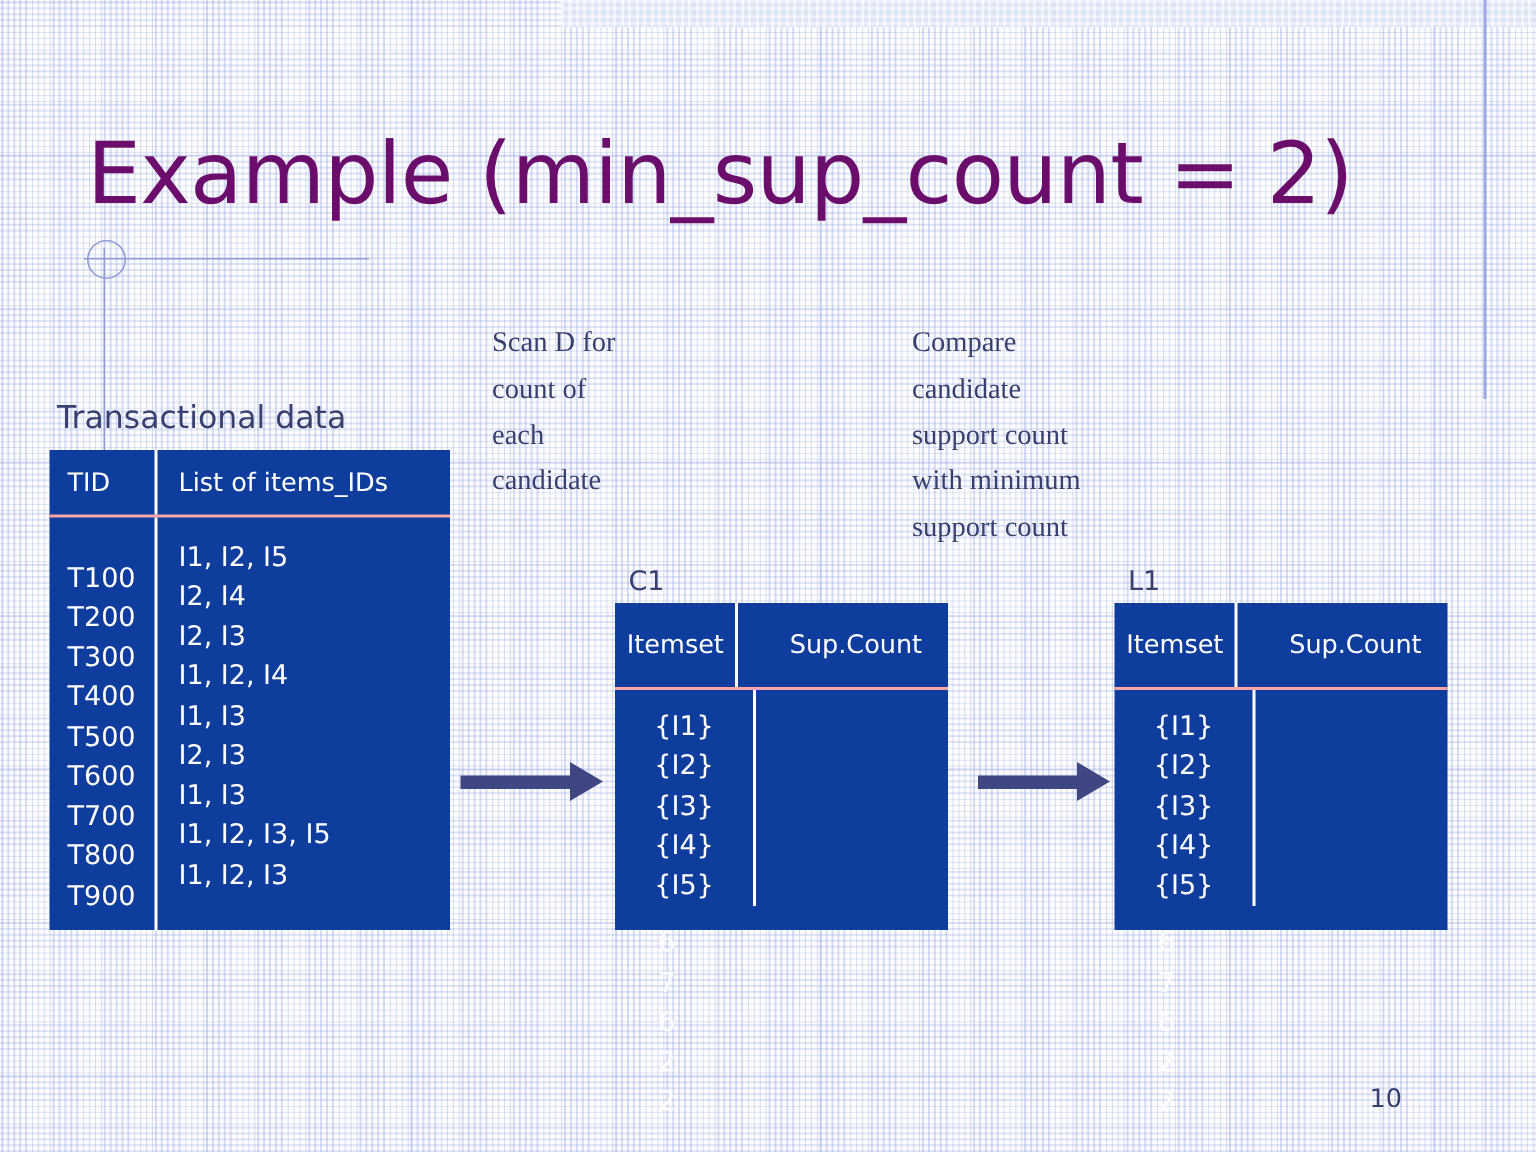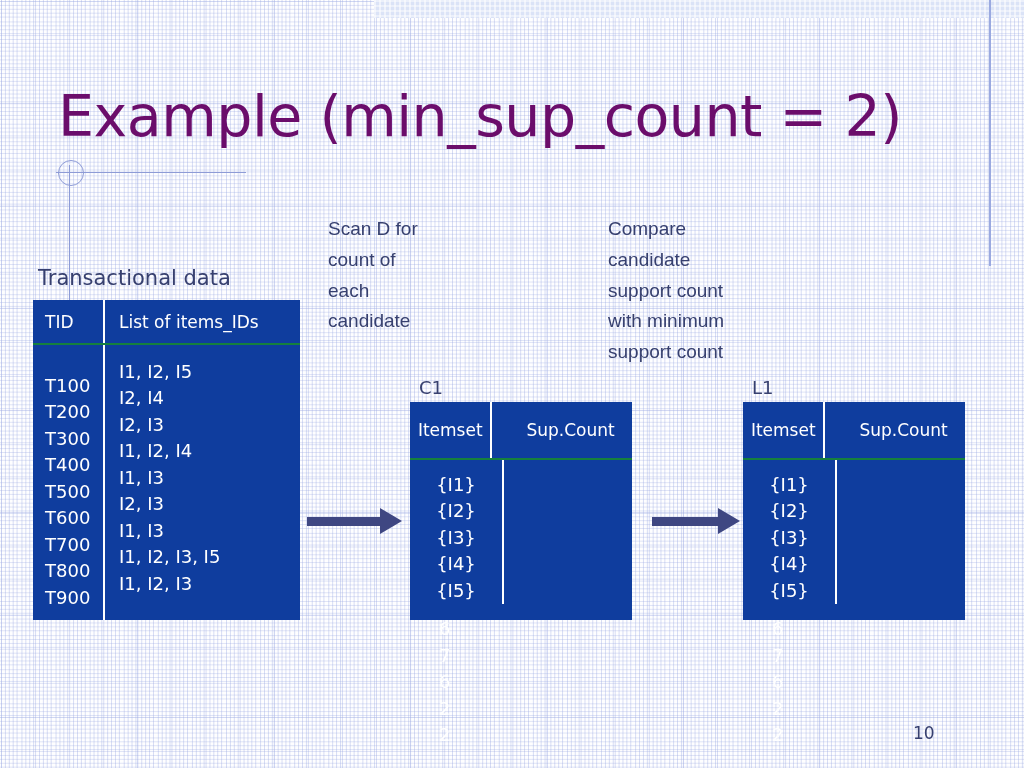--- a/index.html
+++ b/index.html
@@ -114,21 +114,21 @@
     height: 137px;
     background-color: #8d9bd6;
   }
 
   
   .note-text {
     position: absolute;
     color: #37406f;
     font-size: 19px;
     line-height: 1.62;
-    font-family: Liberation Sans, sans-serif;
+    font-family: Liberation Serif, serif;
     white-space: pre-line;
   }
   .caption {
     position: absolute;
     color: #37406f;
     font-size: 21px;
     font-family: "DejaVu Sans", sans-serif;
     white-space: nowrap;
   }
   .small-caption {
@@ -140,21 +140,21 @@
   }
 
   
   .blue-table {
     position: absolute;
     background-color: #0f3d9e;
     box-sizing: border-box;
   }
   .bt-head {
     display: flex;
-    border-bottom: 2px solid #15803d;
+    border-bottom: 2px solid #fca5a5;
     box-sizing: border-box;
   }
   .bt-head > div {
     color: #ffffff;
     font-size: 17px;
     font-family: "DejaVu Sans", sans-serif;
     box-sizing: border-box;
     display: flex;
     align-items: center;
     white-space: nowrap;

